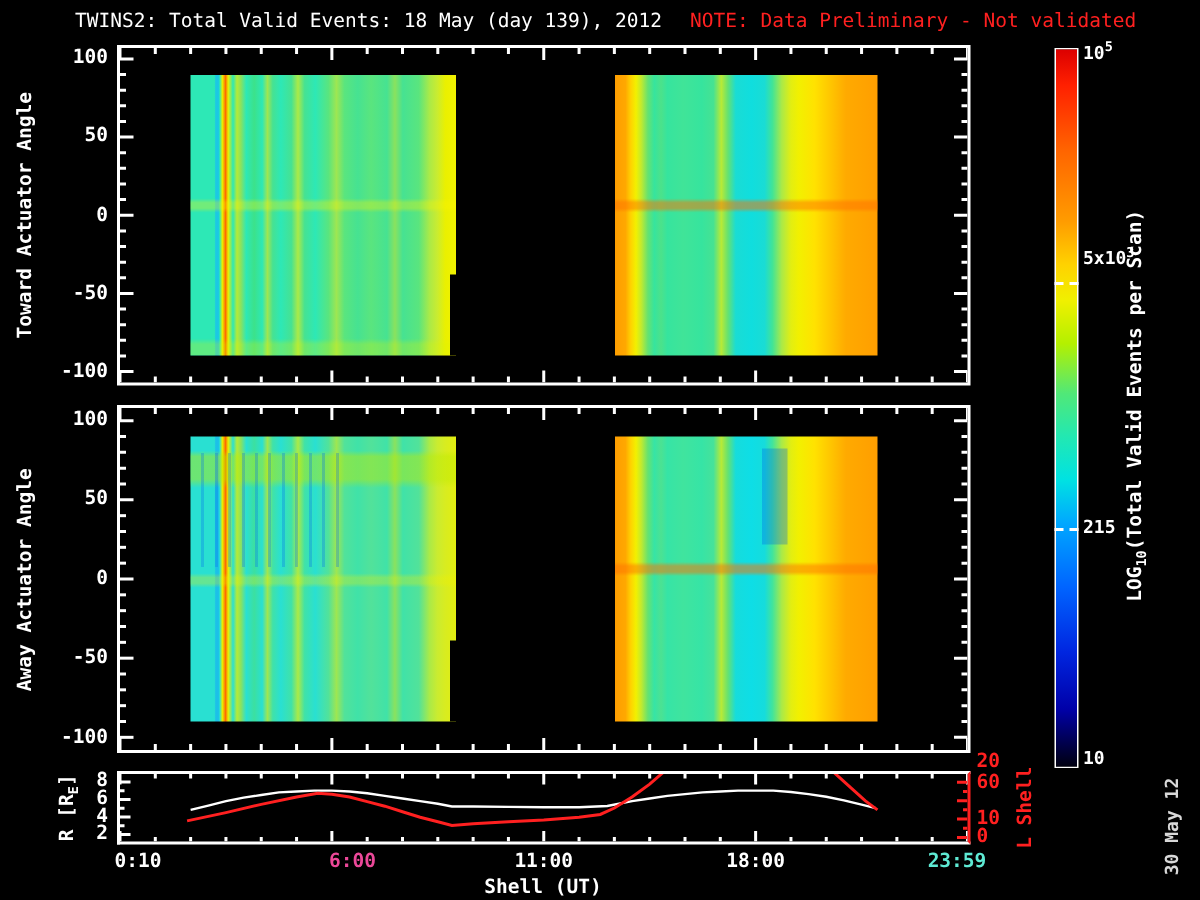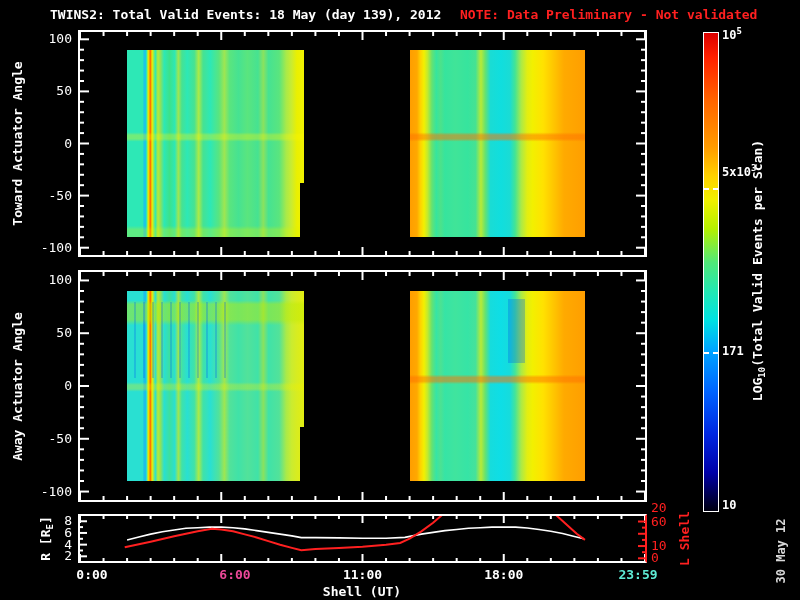--- a/index.html
+++ b/index.html
@@ -1,18 +1,18 @@
 <!DOCTYPE html>
 <html><head>
 <meta charset="utf-8">
 <style>
 *{margin:0;padding:0;box-sizing:border-box}
 html,body{width:800px;height:600px;background:#000;overflow:hidden}
 body{position:relative;font-family:"DejaVu Sans Mono",monospace;color:#fff}
-.ttl{position:absolute;font-size:13px;font-weight:bold;white-space:nowrap;letter-spacing:0}
+.ttl{position:absolute;font-size:13px;font-weight:normal;white-space:nowrap;letter-spacing:0}
 .panel{position:absolute;border:2px solid #fff;background:#000}
 #panel-toward{left:78px;top:30px;width:569px;height:227px}
 #panel-away{left:78px;top:270px;width:569px;height:232px}
 #panel-orbit{left:78px;top:514px;width:569px;height:49px;border-right-color:#ff2020}
 .blk{position:absolute}
 .blk-tl{background:
  linear-gradient(#000,#000) right bottom/4px 54px no-repeat,
  linear-gradient(to bottom,rgba(0,0,0,0) 0%,rgba(0,0,0,0) 44%,rgba(252,244,0,.33) 45.5%,rgba(252,244,0,.33) 47.5%,rgba(0,0,0,0) 49%,rgba(0,0,0,0) 100%),
  linear-gradient(to bottom,rgba(0,0,0,0) 0%,rgba(0,0,0,0) 94%,rgba(220,244,0,.28) 96%,rgba(220,244,0,.28) 100%),
  linear-gradient(90deg,#2de8b6 0%,#2de8b6 9%,#1cc8e4 9.5%,#1cc8e4 10.5%,#2de8b6 11%,#eaf000 12%,#ff6a00 13.2%,#eaf000 14.2%,#2de8b6 16%,#b6ea36 17.5%,#8ae25e 19%,#2de8b6 21%,#3ce28a 24%,#2de8b6 27%,#9ee652 29%,#46e292 31%,#2de8b6 34%,#46e292 38%,#aaea48 40.5%,#46e292 43%,#2de8b6 47%,#5ae57e 52%,#9ee652 55%,#5ae57e 58%,#46e292 63%,#5ae57e 68%,#46e292 74%,#8ae25e 77%,#46e292 80%,#5ae57e 86%,#aaea48 90%,#caec30 93%,#eaf000 96%,#f2f200 100%)}
@@ -23,21 +23,21 @@
  linear-gradient(#000,#000) right bottom/4px 54px no-repeat,
  linear-gradient(to bottom,rgba(0,0,0,0) 0%,rgba(0,0,0,0) 5%,rgba(190,235,0,.45) 7%,rgba(190,235,0,.45) 15%,rgba(0,0,0,0) 18%,rgba(0,0,0,0) 100%),
  linear-gradient(to bottom,rgba(0,0,0,0) 0%,rgba(0,0,0,0) 48%,rgba(240,240,0,.30) 49.5%,rgba(240,240,0,.30) 51.5%,rgba(0,0,0,0) 53%,rgba(0,0,0,0) 100%),
  linear-gradient(90deg,#29e0d2 0%,#29e0d2 9%,#1cc0e8 9.5%,#1cc0e8 10.5%,#29e0d2 11%,#eaf000 12%,#ff6a00 13.2%,#eaf000 14.2%,#29e0d2 16%,#b6ea36 17.5%,#8ae25e 19%,#29e0d2 21%,#3ce0a0 24%,#29e0d2 27%,#9ee652 29%,#40e2a8 31%,#29e0d2 34%,#40e2a8 38%,#aaea48 40.5%,#40e2a8 43%,#29e0d2 47%,#52e29a 52%,#9ee652 55%,#52e29a 58%,#40e2a8 63%,#52e29a 68%,#40e2a8 74%,#8ae25e 77%,#40e2a8 80%,#52e29a 86%,#aaea48 90%,#caec30 93%,#d8ec20 96%,#e2ee10 100%)}
 .blk-bl::after{content:"";position:absolute;left:4%;top:6%;width:52%;height:40%;
  background:repeating-linear-gradient(90deg,rgba(0,110,235,.30) 0px,rgba(0,110,235,.30) 2px,rgba(0,0,0,0) 2px,rgba(0,0,0,0) 9px)}
 .blk-br{background:
  linear-gradient(to bottom,rgba(0,0,0,0) 0%,rgba(0,0,0,0) 44%,rgba(255,112,0,.5) 45.5%,rgba(255,112,0,.5) 47.5%,rgba(0,0,0,0) 49%,rgba(0,0,0,0) 100%),
  linear-gradient(90deg,#ff9e00 0%,#ffa800 4%,#ffd200 6%,#f2f000 8%,#c2ea2e 10%,#66e270 12.5%,#36e4a6 15%,#4ce292 17.5%,#36e4a6 20%,#40e49e 26%,#36e4a6 33%,#46e29a 37.5%,#b8ea36 40.5%,#66e270 43%,#16dcdc 46%,#0edee6 52%,#16dcdc 57%,#42e49c 60%,#aaea48 63.5%,#e2ee12 67%,#f2f000 70%,#ffe200 76%,#ffc600 82%,#ffaa00 88%,#ff9e00 100%)}
 .blk-br::after{content:"";position:absolute;left:56%;top:4%;width:10%;height:34%;background:rgba(0,90,230,.30)}
-.ytick{position:absolute;width:44px;text-align:right;font-size:13px;font-weight:normal;white-space:nowrap}
+.ytick{position:absolute;width:44px;text-align:right;font-size:13px;font-weight:bold;white-space:nowrap}
 .ytick.red{text-align:left;width:36px}
 .xtick{position:absolute;text-align:center;font-size:13px;font-weight:bold}
 .rot{position:absolute;text-align:center;font-size:13px;font-weight:bold;white-space:nowrap;transform:rotate(-90deg)}
 sup{font-size:9px;vertical-align:super;line-height:0}
 sub{font-size:9px;vertical-align:sub;line-height:0}
 #colorbar{position:absolute;left:703px;top:32px;width:16px;height:480px;border:1px solid #fff;background:#000}
 #cb-grad{position:absolute;left:0;top:0;right:0;bottom:0}
 .cbdash{position:absolute;left:703px;width:16px;height:0;border-top:2px dashed #fff;z-index:5}
 .cblab{position:absolute;font-size:12px;font-weight:bold;white-space:nowrap}
 </style>
@@ -320,21 +320,21 @@
 <div class="rot" style="left:-15px;top:531px;width:120px;color:#fff"><span>R [R</span><sub>E</sub><span>]</span></div>
 <div class="rot" style="left:624px;top:531px;width:120px;color:#ff2020">L Shell</div>
 
 <div class="xtick" style="left:302px;top:584px;width:120px;color:#fff">Shell (UT)</div>
 
 <div id="colorbar">
   <div id="cb-grad" style="background: linear-gradient(rgb(220, 0, 0) 0%, rgb(255, 32, 0) 5%, rgb(255, 100, 0) 14%, rgb(255, 156, 0) 24%, rgb(255, 210, 0) 30%, rgb(240, 240, 0) 35%, rgb(180, 240, 0) 41%, rgb(80, 232, 120) 48%, rgb(34, 232, 178) 54%, rgb(0, 226, 226) 60%, rgb(0, 168, 255) 66%, rgb(0, 100, 255) 75%, rgb(0, 38, 224) 84%, rgb(0, 0, 168) 92%, rgb(0, 0, 72) 97%, rgb(0, 0, 16) 100%);"></div>
 </div>
 <span class="cblab" style="left:722px;top:28px"><span>10</span><sup>5</sup></span>
 <span class="cblab" style="left:722px;top:165px"><span>5x10</span><sup>3</sup></span>
-<span class="cblab" style="left:722px;top:344px">171</span>
+<span class="cblab" style="left:722px;top:344px">215</span>
 <span class="cblab" style="left:722px;top:498px">10</span>
 <div class="rot" style="left:597px;top:263px;width:320px;color:#fff"><span>LOG</span><sub>10</sub><span>(Total Valid Events per Scan)</span></div>
 
 <div class="rot" style="left:731px;top:544px;width:100px;color:#d8d8d8;font-size:12px">30 May 12</div>
 
 <div id="labels">
     <span class="ytick" style="left: 28px; top: 31.2944px; color: rgb(255, 255, 255);">100</span>
     <span class="ytick" style="left: 28px; top: 83.3972px; color: rgb(255, 255, 255);">50</span>
     <span class="ytick" style="left: 28px; top: 135.5px; color: rgb(255, 255, 255);">0</span>
     <span class="ytick" style="left: 28px; top: 187.603px; color: rgb(255, 255, 255);">-50</span>
@@ -345,21 +345,21 @@
     <span class="ytick" style="left: 28px; top: 430.778px; color: rgb(255, 255, 255);">-50</span>
     <span class="ytick" style="left: 28px; top: 483.556px; color: rgb(255, 255, 255);">-100</span>
     <span class="ytick" style="left: 28px; top: 548.325px; color: rgb(255, 255, 255);">2</span>
     <span class="ytick" style="left: 28px; top: 536.636px; color: rgb(255, 255, 255);">4</span>
     <span class="ytick" style="left: 28px; top: 524.948px; color: rgb(255, 255, 255);">6</span>
     <span class="ytick" style="left: 28px; top: 513.26px; color: rgb(255, 255, 255);">8</span>
     <span class="ytick red" style="left: 651px; top: 550.302px; color: rgb(255, 32, 32);">0</span>
     <span class="ytick red" style="left: 651px; top: 538.041px; color: rgb(255, 32, 32);">10</span>
     <span class="ytick red" style="left: 651px; top: 500px; color: rgb(255, 32, 32);">20</span>
     <span class="ytick red" style="left: 651px; top: 513.518px; color: rgb(255, 32, 32);">60</span>
-    <span class="xtick" style="left: 52px; top: 567px; width: 80px; color: rgb(255, 255, 255);">0:00</span>
+    <span class="xtick" style="left: 52px; top: 567px; width: 80px; color: rgb(255, 255, 255);">0:10</span>
     <span class="xtick" style="left: 195px; top: 567px; width: 80px; color: #ec4899;">6:00</span>
     <span class="xtick" style="left: 322.5px; top: 567px; width: 80px; color: rgb(255, 255, 255);">11:00</span>
     <span class="xtick" style="left: 463.75px; top: 567px; width: 80px; color: rgb(255, 255, 255);">18:00</span>
     <span class="xtick" style="left: 598px; top: 567px; width: 80px; color: #5eead4;">23:59</span>
   </div>
 
 <div class="cbdash" style="top: 188.473px;"></div>
 <div class="cbdash" style="top: 351.774px;"></div>
 
 </body></html>

